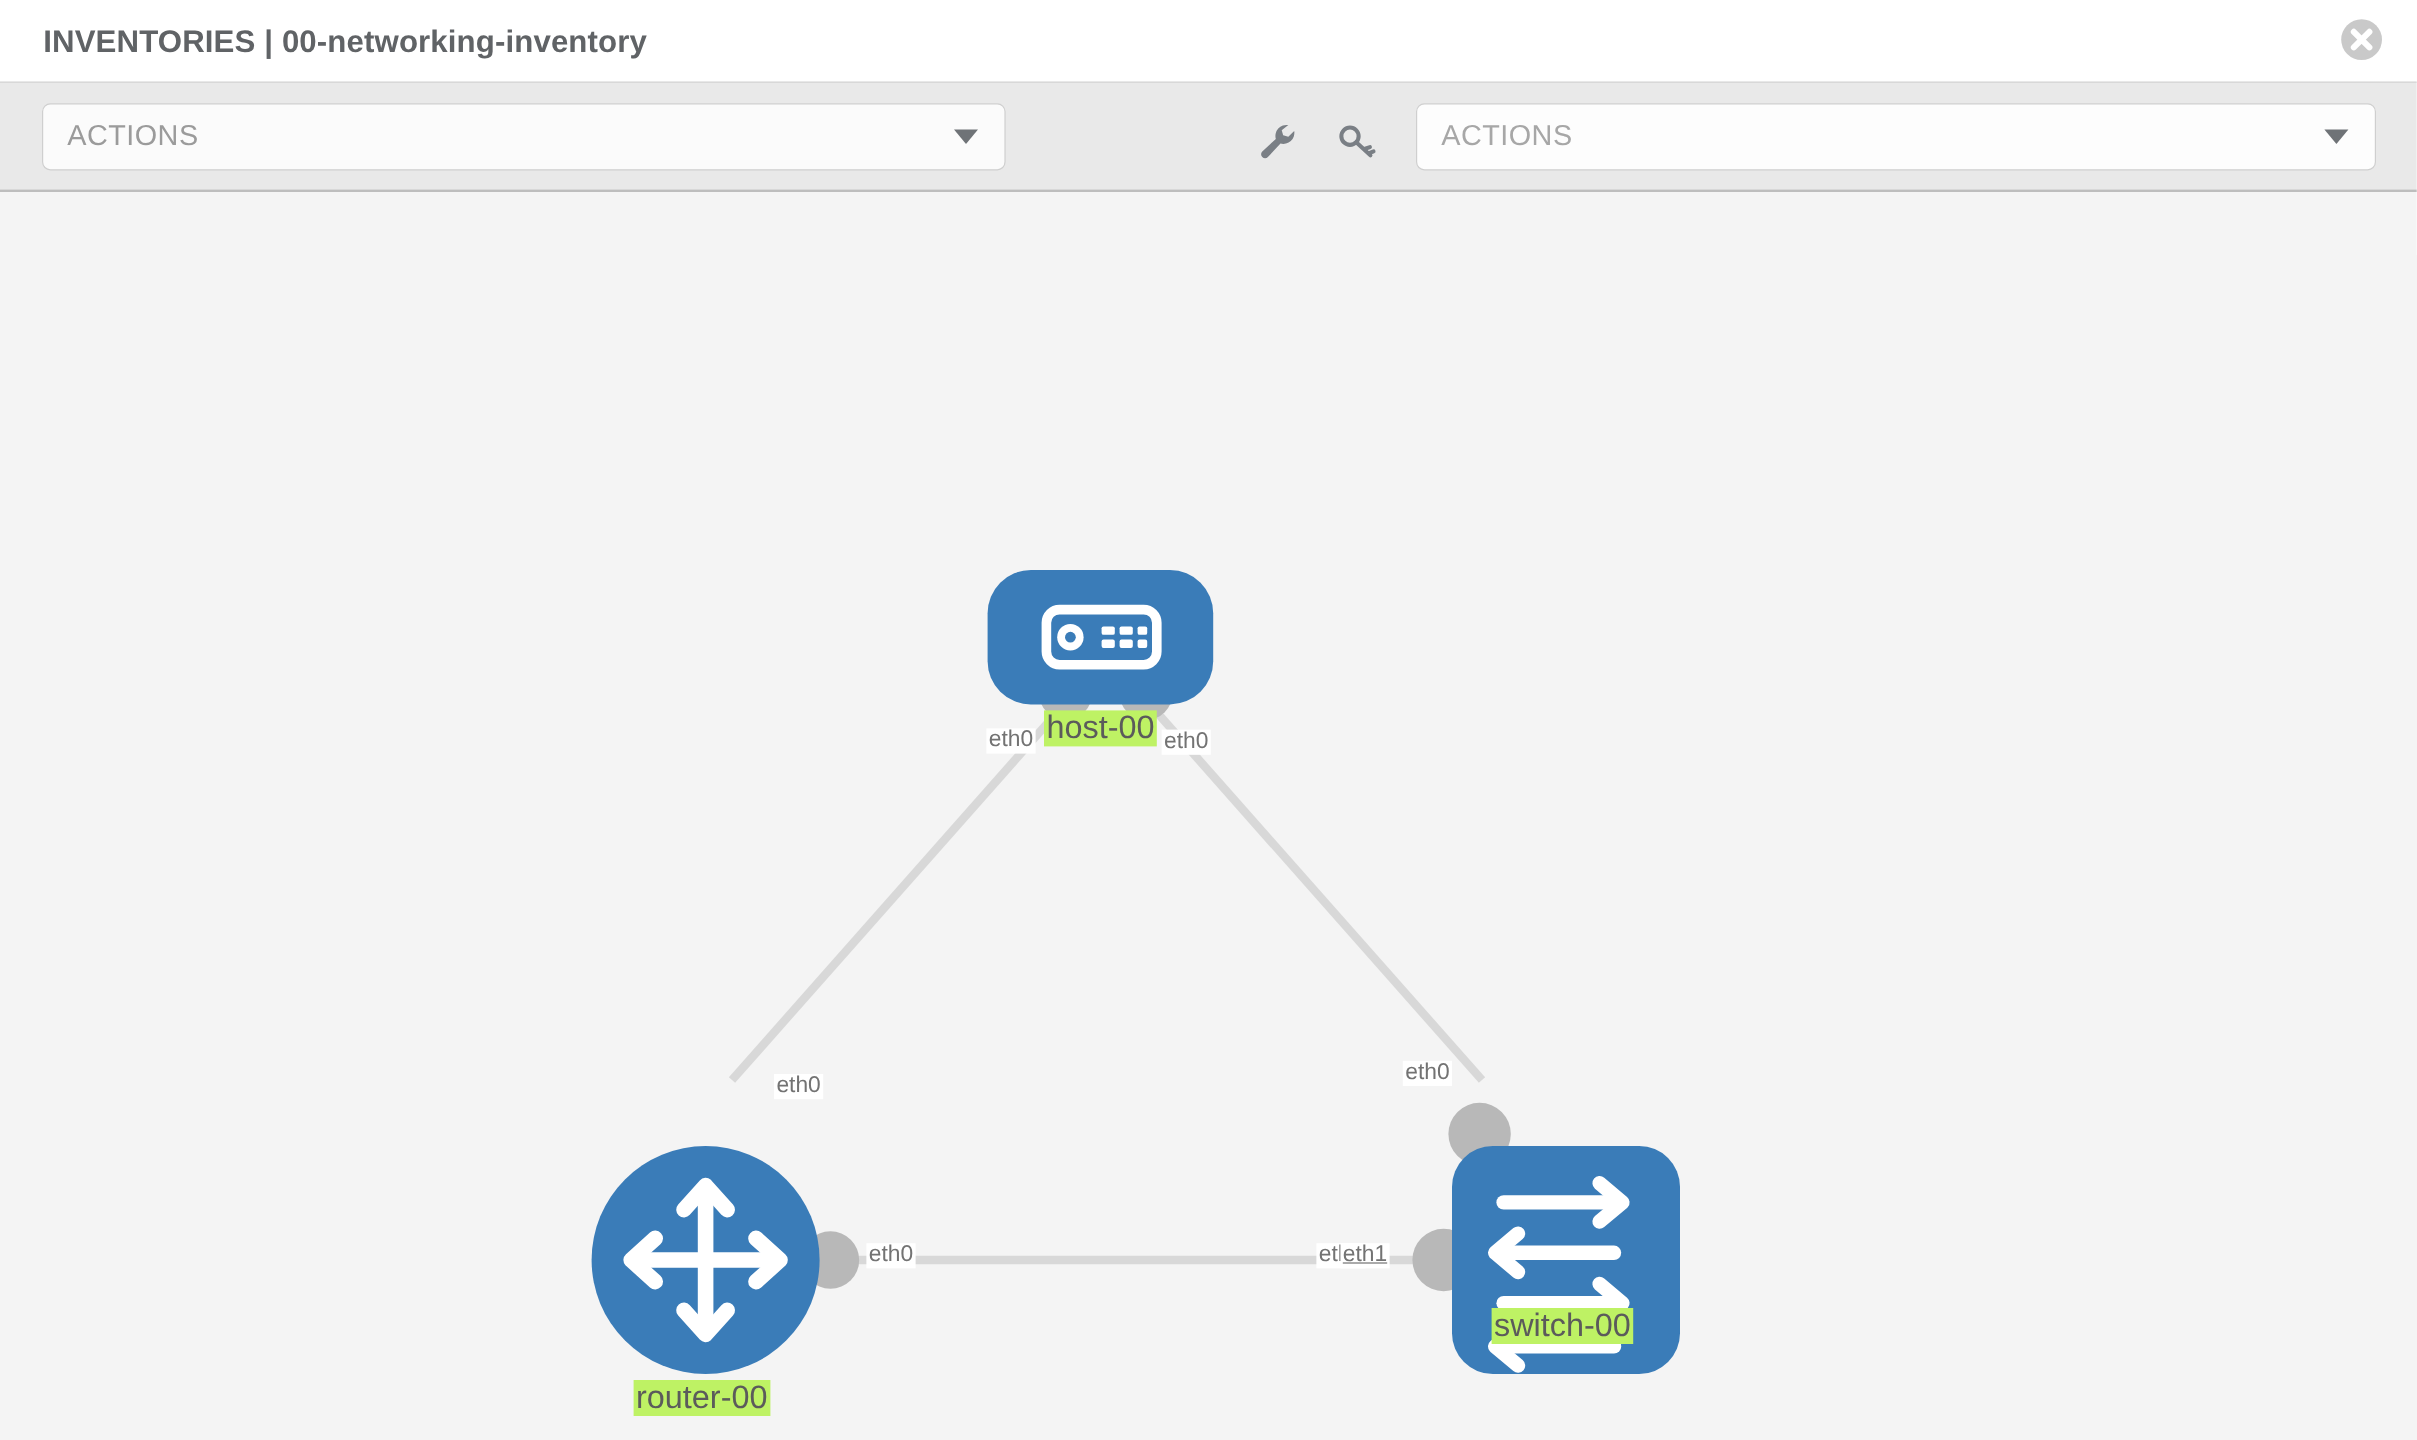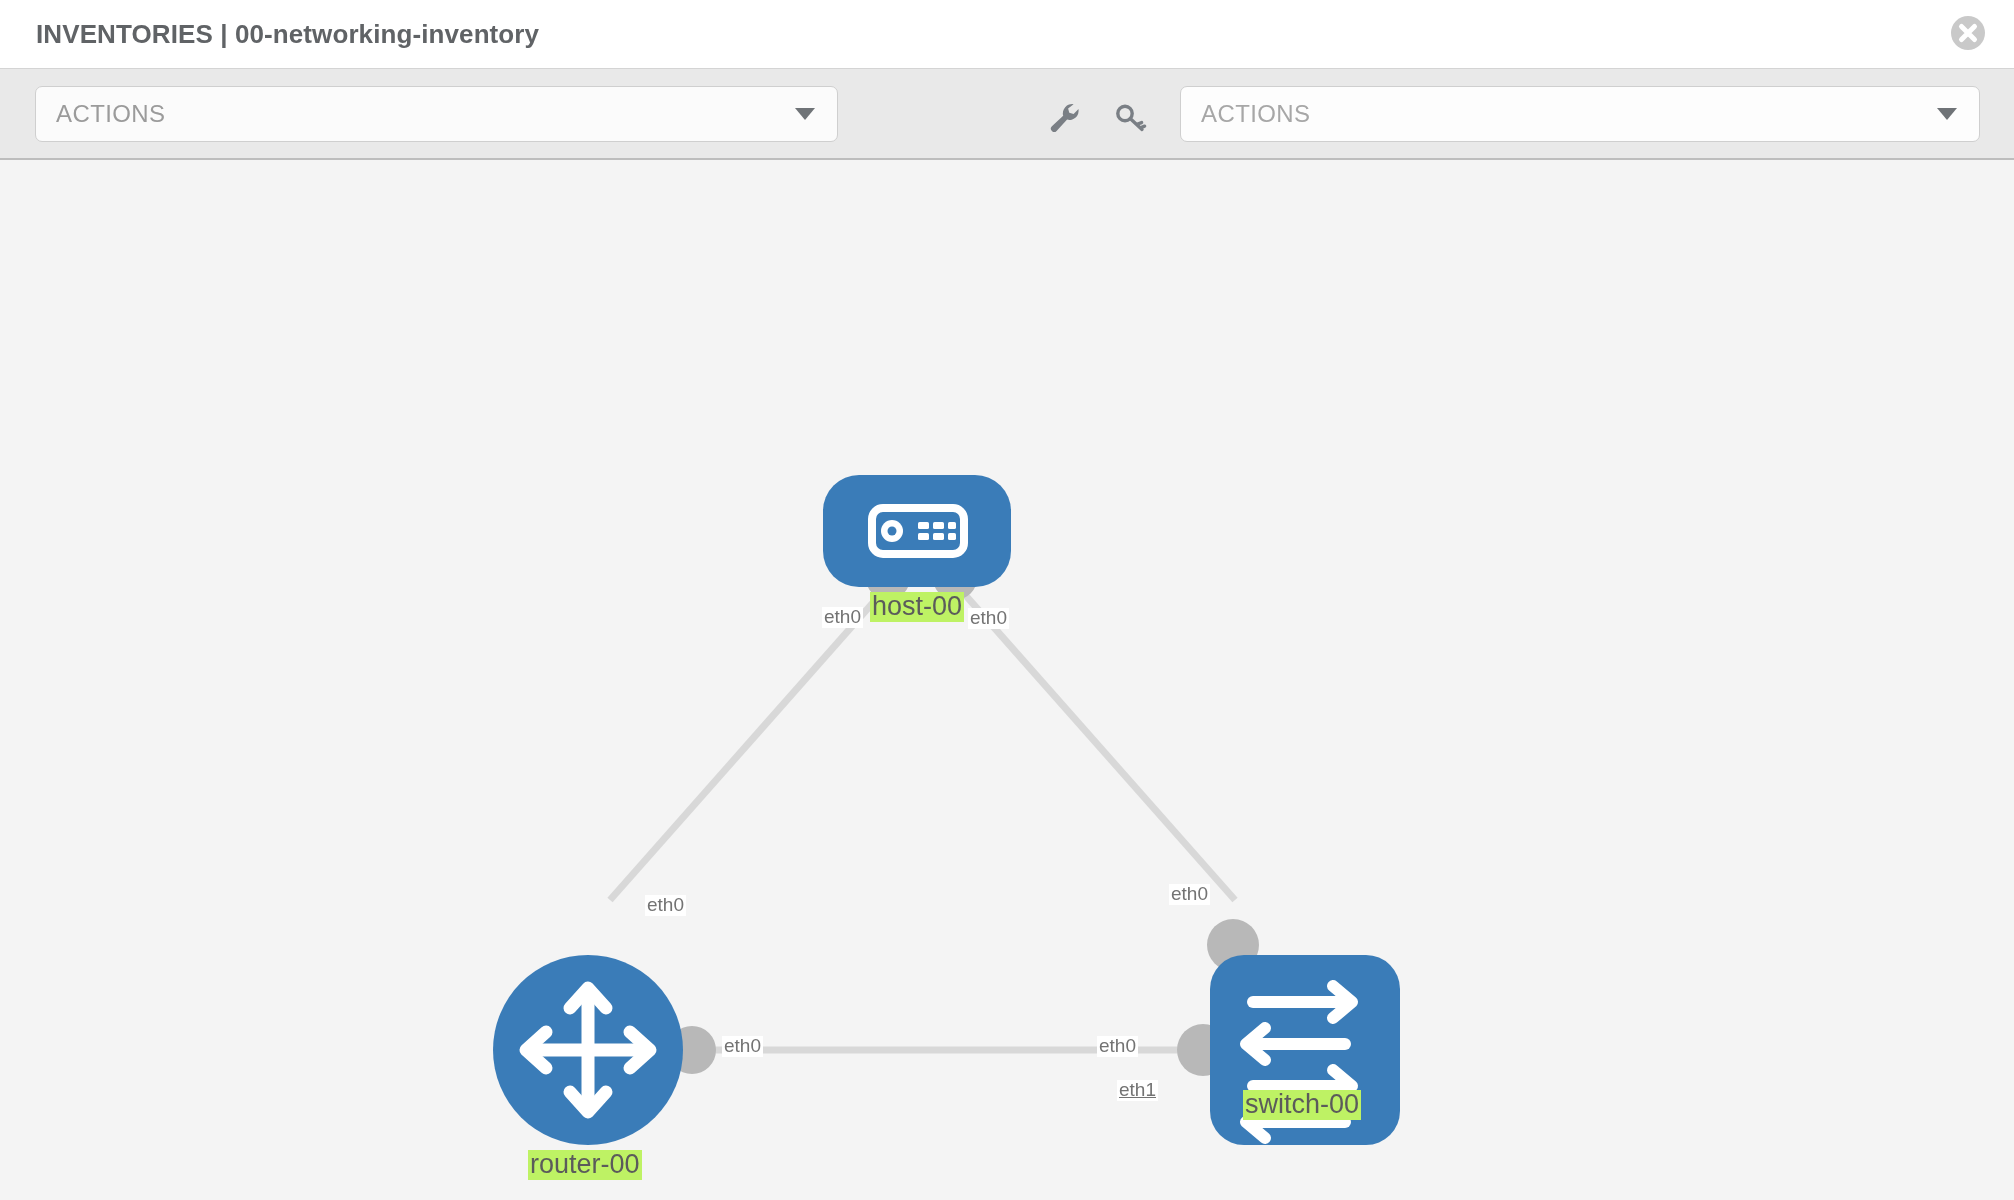--- a/index.html
+++ b/index.html
@@ -229,20 +229,20 @@
         </g>
       </g>
     </svg>
 
     <span class="port-label" style="left:822px; top:447px;">eth0</span>
     <span class="port-label" style="left:968px; top:448px;">eth0</span>
     <span class="port-label" style="left:645px; top:735px;">eth0</span>
     <span class="port-label" style="left:1169px; top:724px;">eth0</span>
     <span class="port-label" style="left:722px; top:876px;">eth0</span>
     <span class="port-label" style="left:1097px; top:876px;">eth0</span>
-    <span class="port-label" style="left:1117px; top:920px;text-decoration:underline;">eth1</span>
+    <span class="port-label" style="left:1117px; top:876px;text-decoration:underline;">eth1</span>
 
     <span class="node-label" style="left:870px; top:432px;">host-00</span>
     <span class="node-label" style="left:528px; top:990px;text-align:center;">router-00</span>
     <span class="node-label" style="left:1243px; top:930px;">switch-00</span>
 
   </div>
 </div>
 
 </body></html>

